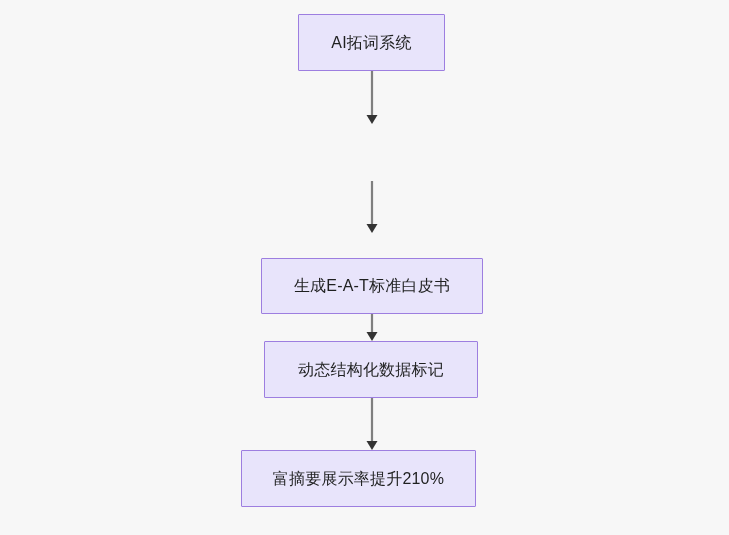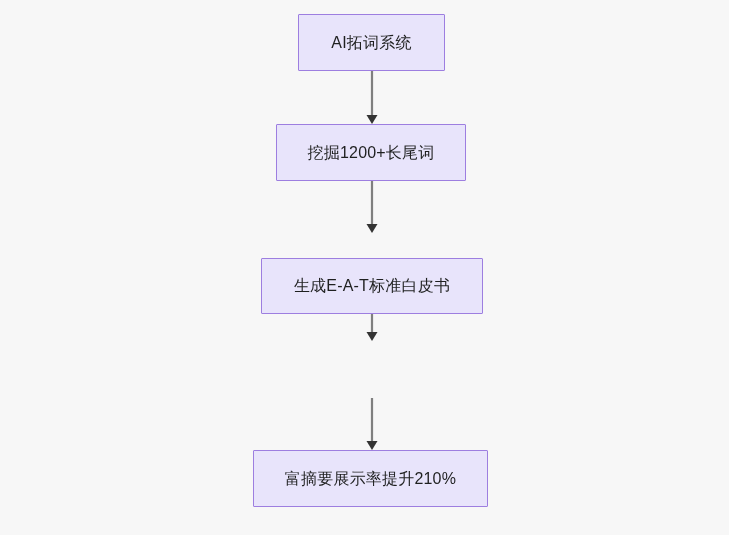--- a/index.html
+++ b/index.html
@@ -74,26 +74,26 @@
     <svg width="14" height="52" viewBox="0 0 14 52">
       <line x1="1" y1="0" x2="1" y2="44" stroke="#7f7f7f" stroke-width="2.2"></line>
       <polygon points="-4.5,43 6.5,43 1,52" fill="#333333"></polygon>
     </svg>
   </div>
 
   <div class="node" style="left:298px; top:14px; width:147px; height:57px;">
     <span class="node-label">AI拓词系统</span>
   </div>
 
-  <div class="node" style="left:276px; top:124px; width:190px; height:57px;">
-    <span class="node-label">挖掘1200+长尾词</span>
-  </div>
 
   <div class="node" style="left:261px; top:233px; width:222px; height:56px;margin-top:25px;">
     <span class="node-label">生成E-A-T标准白皮书</span>
   </div>
 
+  <div class="node" style="left:264px; top:341px; width:214px; height:57px;">
+    <span class="node-label">动态结构化数据标记</span>
+  </div>
 
-  <div class="node" style="left:253px; top:450px; width:235px; height:57px;">
+  <div class="node" style="left:241px; top:450px; width:235px; height:57px;">
     <span class="node-label">富摘要展示率提升210%</span>
   </div>
 
 </div>
 
 </body></html>

